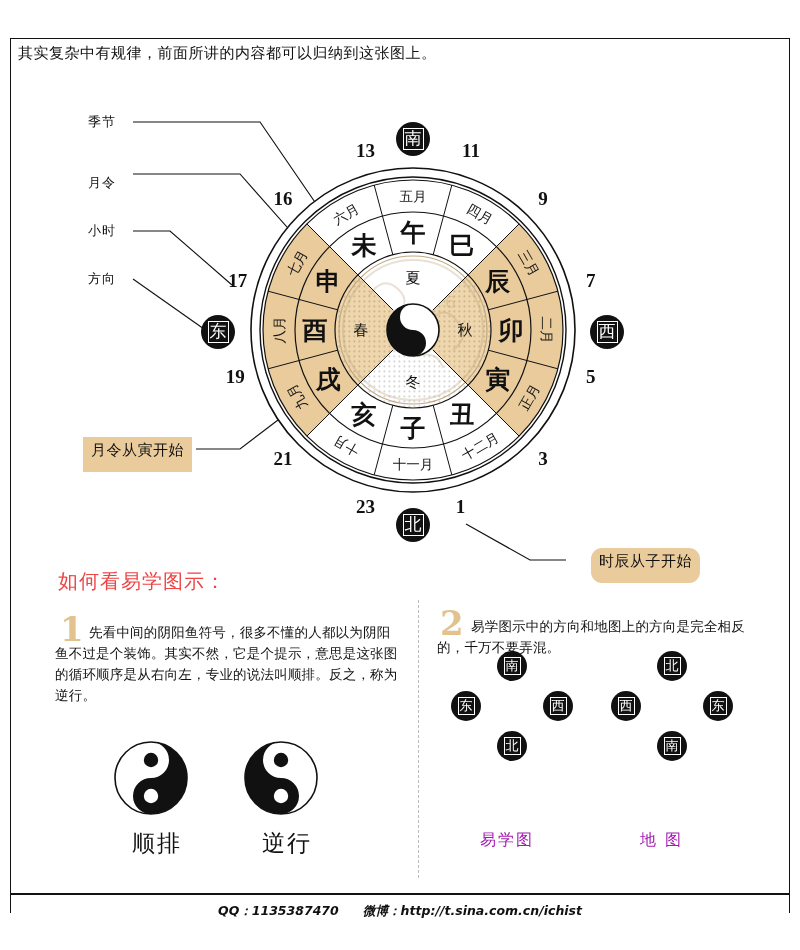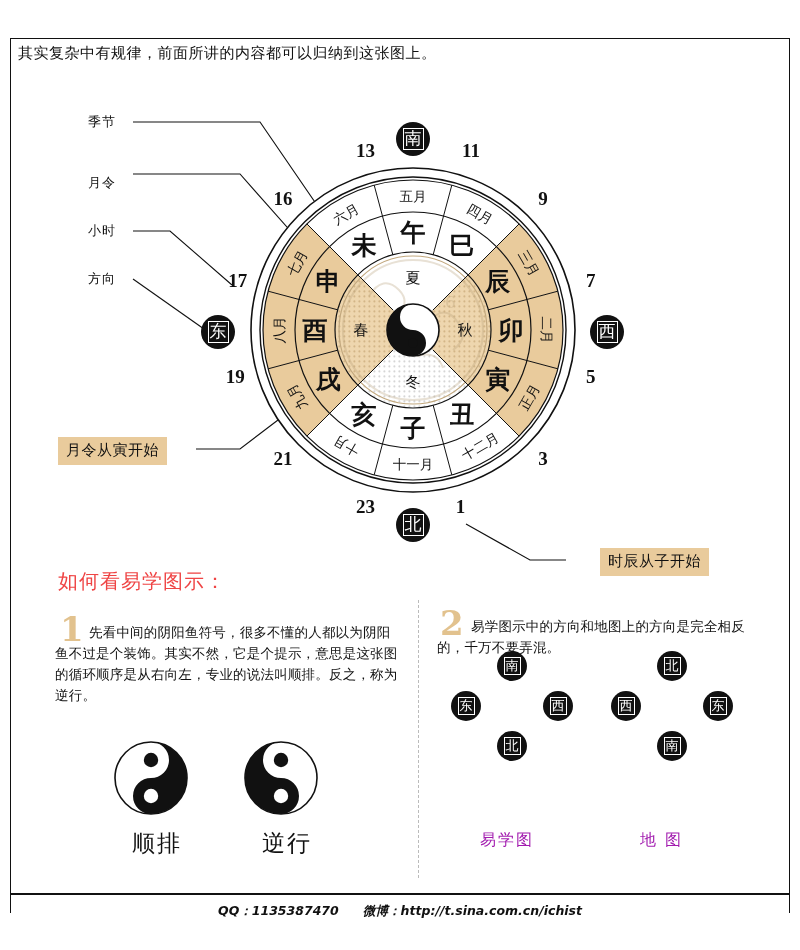--- a/index.html
+++ b/index.html
@@ -40,25 +40,26 @@
   #cl-xiaoshi{ left:88px;  top:222px; }
   #cl-fangxiang{ left:88px; top:270px; }
 
   
   #leaders { position:absolute; left:0; top:0; width:800px; height:950px;
              pointer-events:none; }
 
   
   .note {
     position:absolute; background:#e9cb9c; color:#111;
-    font-size:15px; padding:4px 8px 5px 8px; white-space:nowrap;
+    font-size:15px; padding:4px 8px 12px 8px; white-space:nowrap;
     letter-spacing:.5px;
+    margin-left:25px;
   }
   #note-left  { left:58px;  top:437px; }
-  #note-right { left:600px; top:548px; }
+  #note-right { left:566px; top:548px;border-radius:11px; }
 
   
   #wheel {
     position:absolute; left:248px; top:165px;
     width:330px; height:330px;
   }
   #wheel svg { display:block; }
 
   
   .dirbadge {

